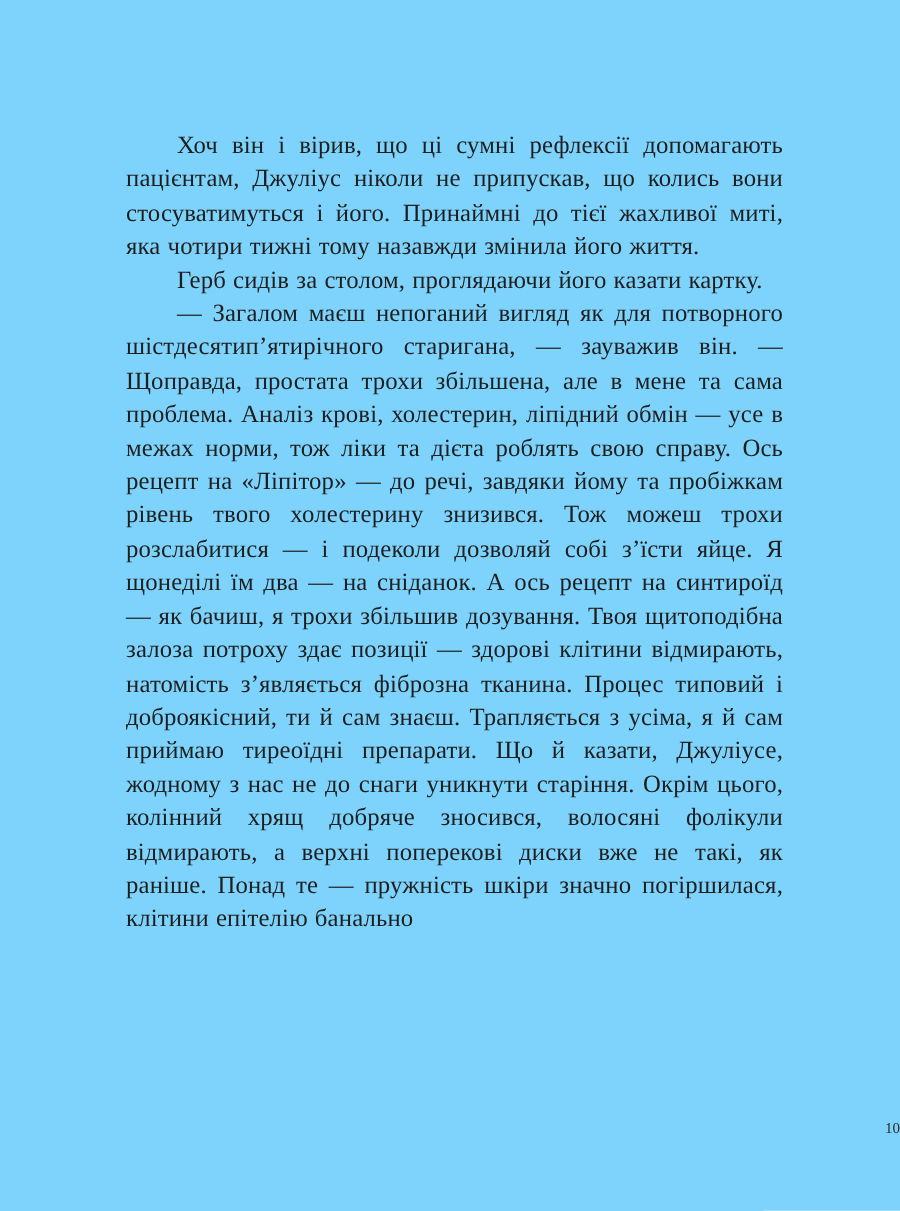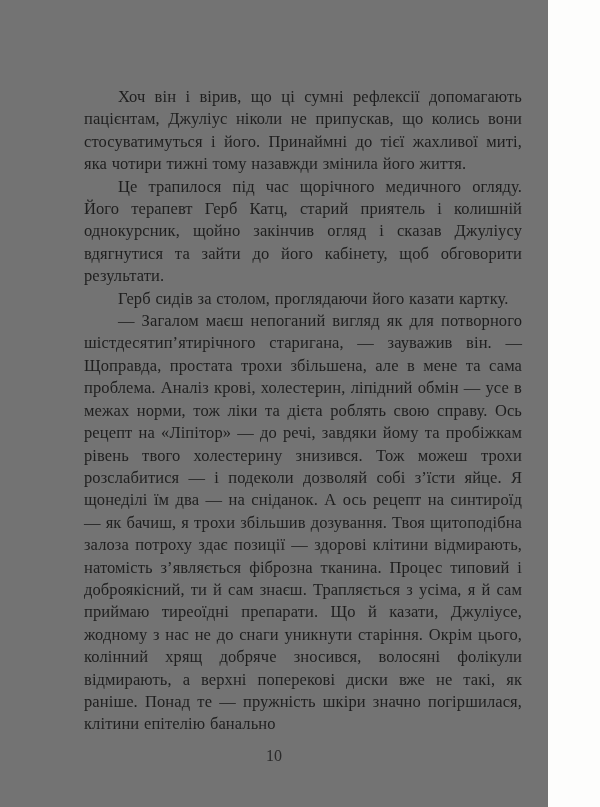--- a/index.html
+++ b/index.html
@@ -10,23 +10,23 @@
   body {
     width: 600px;
     height: 807px;
     background: #fdfdfc;
     color: #1e1e1e;
     font-family: "Liberation Serif", "DejaVu Serif", serif;
     overflow: hidden;
   }
   .book-page {
     position: relative;
-    width: 548px;
+    width: 600px;
     height: 807px;
-    background: #737373;
+    background: #7dd3fc;
   }
   .text-block {
     position: absolute;
     left: 84px;
     top: 86px;
     width: 438px;
     font-size: 16.5px;
     line-height: 22.4px;
     text-align: justify;
     letter-spacing: 0.1px;
@@ -36,29 +36,28 @@
   .text-block p {
     margin: 0;
     text-indent: 34px;
     word-spacing: 0.5px;
   }
   .page-number {
     position: absolute;
     left: 0;
     right: 0;
     top: 747px;
-    text-align: center;
-    font-size: 16px;
+    text-align: right;
+    font-size: 10px;
     color: #2a2a2a;
   }
 </style>
 </head>
 <body>
 
 <div class="book-page">
   <div class="text-block">
     <p>Хоч він і вірив, що ці сумні рефлексії допомагають пацієнтам, Джуліус ніколи не припускав, що колись вони стосуватимуться і його. Принаймні до тієї жахливої миті, яка чотири тижні тому назавжди змінила його життя.</p>
-    <p>Це трапилося під час щорічного медичного огляду. Його терапевт Герб Катц, старий приятель і колишній однокурсник, щойно закінчив огляд і сказав Джуліусу вдягнутися та зайти до його кабінету, щоб обговорити результати.</p>
     <p>Герб сидів за столом, проглядаючи його казати картку.</p>
     <p>— Загалом маєш непоганий вигляд як для потворного шістдесятип’ятирічного старигана, — зауважив він. — Щоправда, простата трохи збільшена, але в мене та сама проблема. Аналіз крові, холестерин, ліпідний обмін — усе в межах норми, тож ліки та дієта роблять свою справу. Ось рецепт на «Ліпітор» — до речі, завдяки йому та пробіжкам рівень твого холестерину знизився. Тож можеш трохи розслабитися — і подеколи дозволяй собі з’їсти яйце. Я щонеділі їм два — на сніданок. А ось рецепт на синтироїд — як бачиш, я трохи збільшив дозування. Твоя щитоподібна залоза потроху здає позиції — здорові клітини відмирають, натомість з’являється фіброзна тканина. Процес типовий і доброякісний, ти й сам знаєш. Трапляється з усіма, я й сам приймаю тиреоїдні препарати. Що й казати, Джуліусе, жодному з нас не до снаги уникнути старіння. Окрім цього, колінний хрящ добряче зносився, волосяні фолікули відмирають, а верхні поперекові диски вже не такі, як раніше. Понад те — пружність шкіри значно погіршилася, клітини епітелію банально</p>
   </div>
   <div class="page-number">10</div>
 </div>
 
 </body></html>

